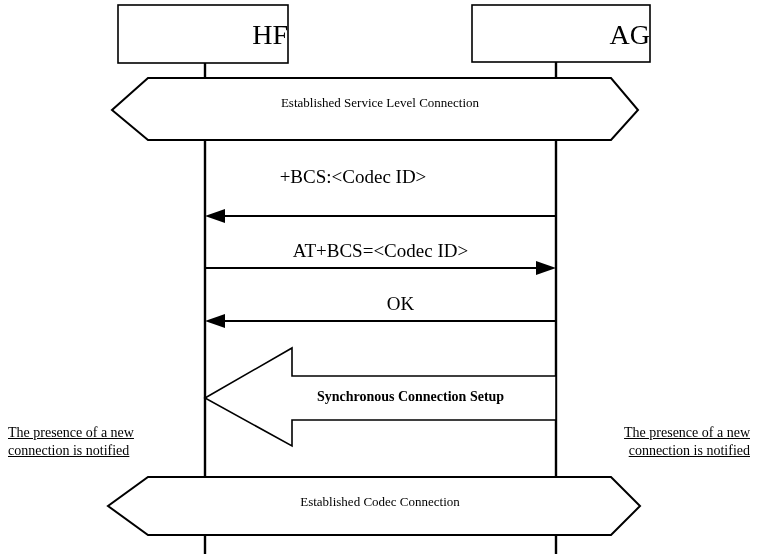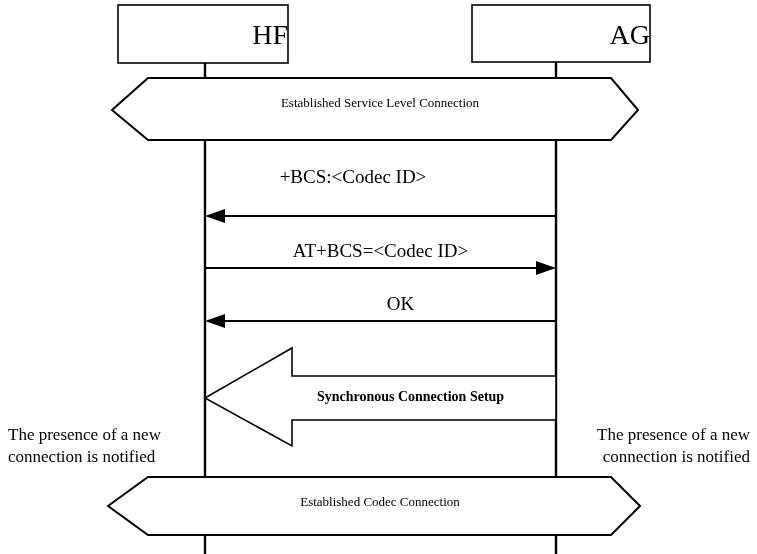--- a/index.html
+++ b/index.html
@@ -15,21 +15,21 @@
     position:absolute;
     color:#000000;
     font-family:"Liberation Serif", serif;
     white-space:nowrap;
     line-height:1.22;
   }
   .actor-label{font-size:28px;text-align:right;}
   .banner-label{font-size:13px;text-align:center;}
   .msg-label{font-size:19px;text-align:center;}
   .big-arrow-label{font-size:14px;text-align:center;}
-  .side-note{font-size:17px;line-height:1.3;}
+  .side-note{font-size:14px;line-height:1.3;text-decoration:underline;}
   .side-note.left{text-align:left;}
   .side-note.right{text-align:right;}
 </style>
 </head>
 <body>
 
 <div id="canvas">
 
   <svg id="diagram-svg" viewBox="0 0 757 554">
 

